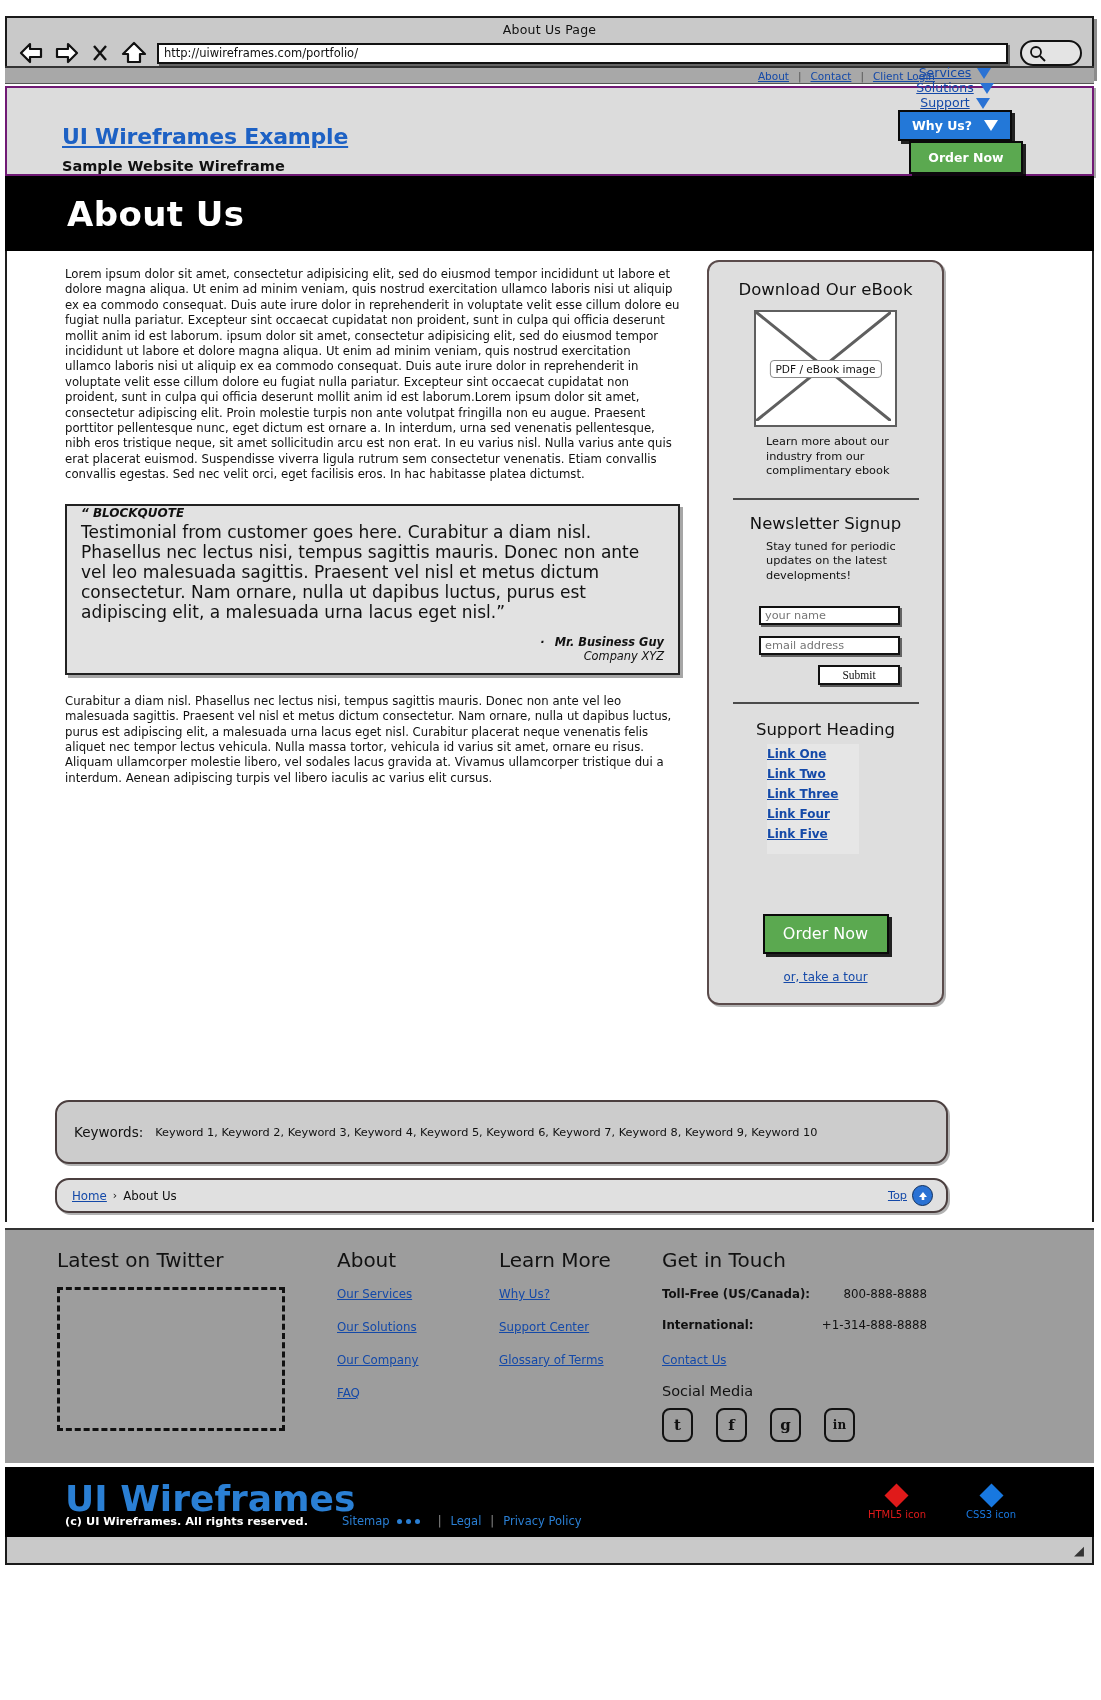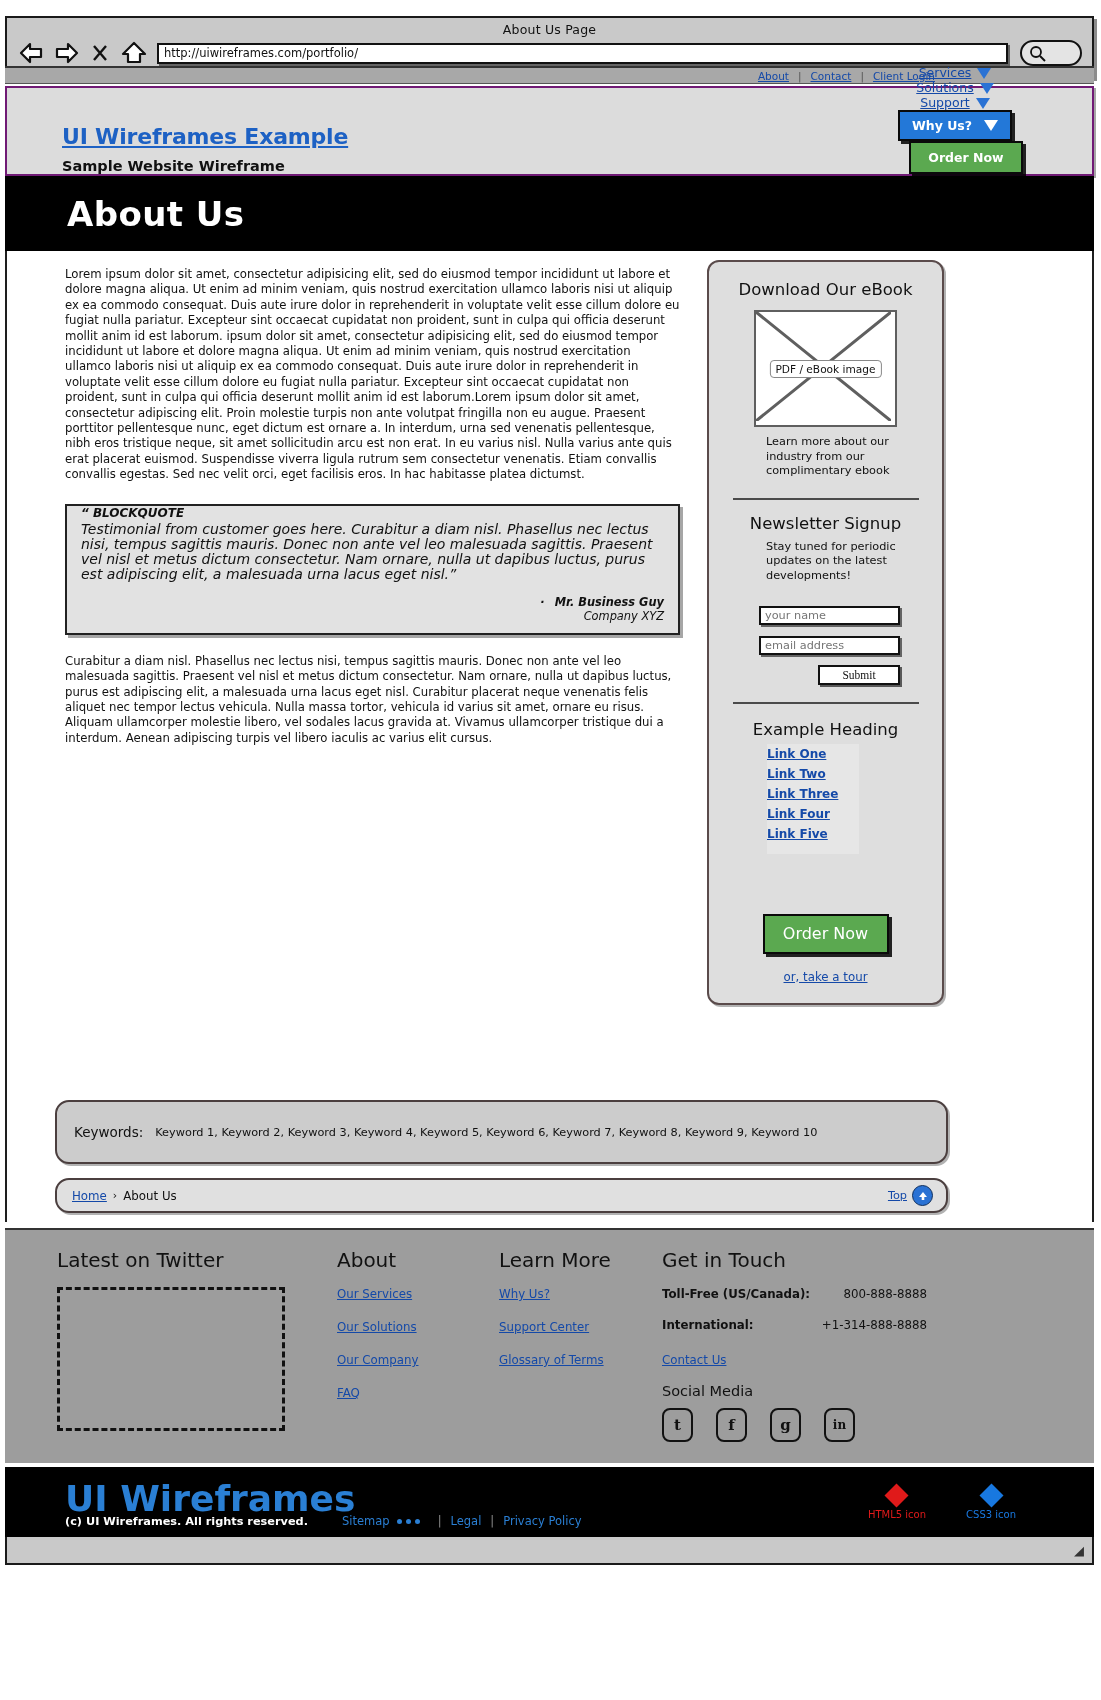--- a/index.html
+++ b/index.html
@@ -219,23 +219,22 @@
     width: 615px;
   }
   .bq-head {
     font-size: 12px;
     font-weight: bold;
     font-style: italic;
     color: #111;
     margin-bottom: 2px;
   }
   .bq-body {
-    font-size: 14px;
-    font-style: italic;
-    line-height: 15px;
+    font-size: 17px;
+    line-height: 20px;
     color: #111;
   }
   .bq-attr {
     text-align: right;
     margin-top: 13px;
     font-size: 11.4px;
     font-style: italic;
     color: #111;
     line-height: 14px;
   }
@@ -668,21 +667,21 @@
     <div style="margin-top:22px;">
       <input class="field" placeholder="your name" style="">
     </div>
     <div style="margin-top:11px;">
       <input class="field" placeholder="email address" style="">
     </div>
     <button class="submit-btn">Submit</button>
 
     <div class="sb-divider" style="margin-top:17px;"></div>
 
-    <div class="sb-h2" style="margin-top:16px;">Example Heading</div>
+    <div class="sb-h2" style="margin-top:16px;">Support Heading</div>
     <div class="submenu-links">
       <a>Link One</a>
       <a>Link Two</a>
       <a>Link Three</a>
       <a>Link Four</a>
       <a>Link Five</a>
     </div>
 
     <button class="btn-order-side">Order Now</button>
     <a class="tour-link">or, take a tour</a>

